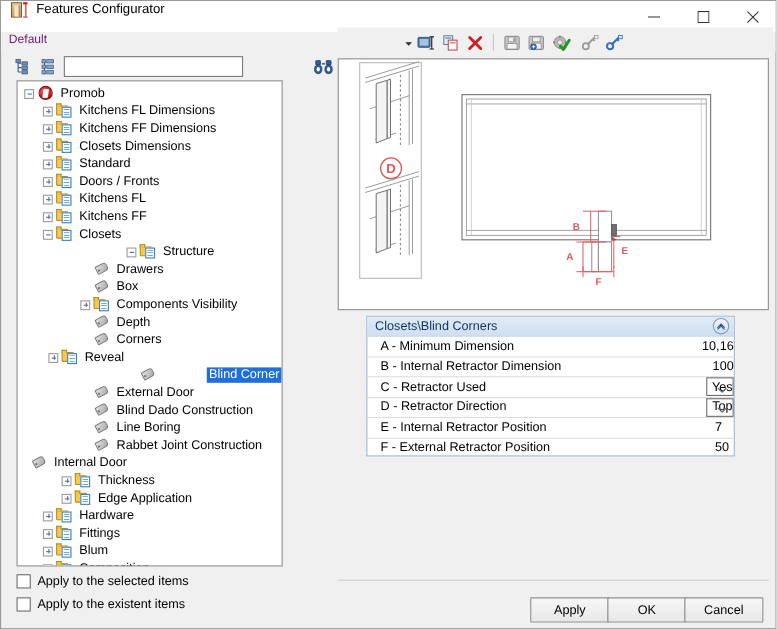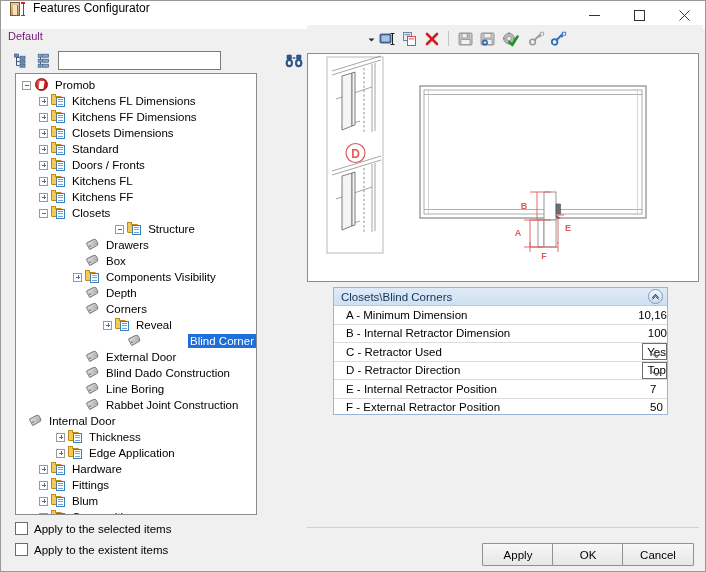--- a/index.html
+++ b/index.html
@@ -637,21 +637,21 @@
           <span class="tlabel">Depth</span>
         </div>
         <div class="tnode" style="padding-left: 57px;">
           <div class="expander-spacer"></div>
           <div class="ico ico-tag">
             <div class="t1"></div>
             <div class="t2"></div>
           </div>
           <span class="tlabel">Corners</span>
         </div>
-        <div class="tnode" style="padding-left: 87px;">
+        <div class="tnode" style="padding-left: 28px;">
           <div class="expander plus"></div>
           <div class="ico ico-folder">
             <div class="f1"></div>
             <div class="f2"></div>
           </div>
           <span class="tlabel">Reveal</span>
         </div>
         <div class="tnode selected" style="padding-left: 57px; justify-content: space-between;">
           <div class="expander-spacer"></div>
           <div class="ico ico-tag">

